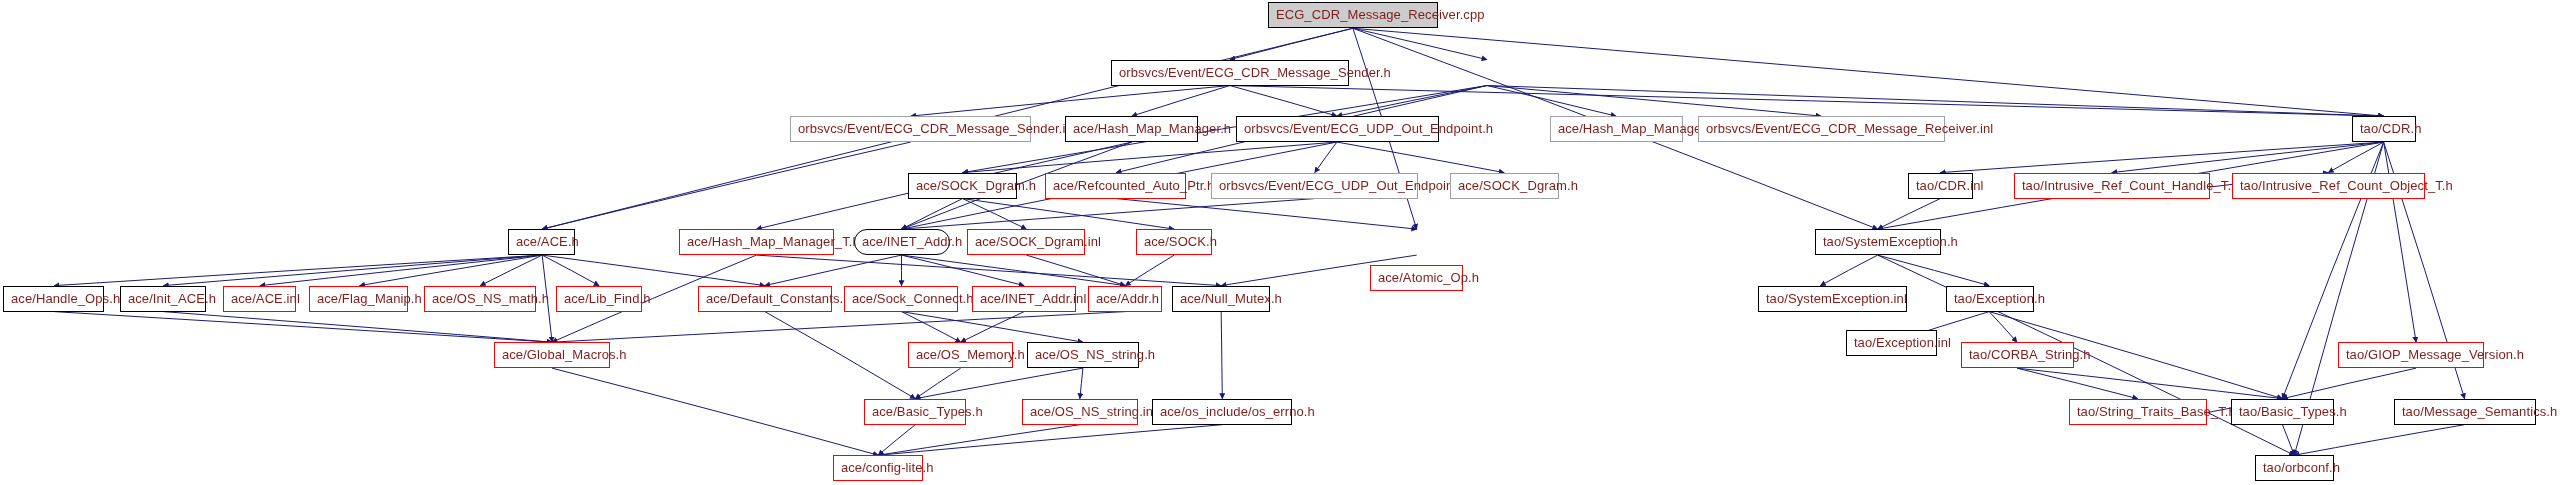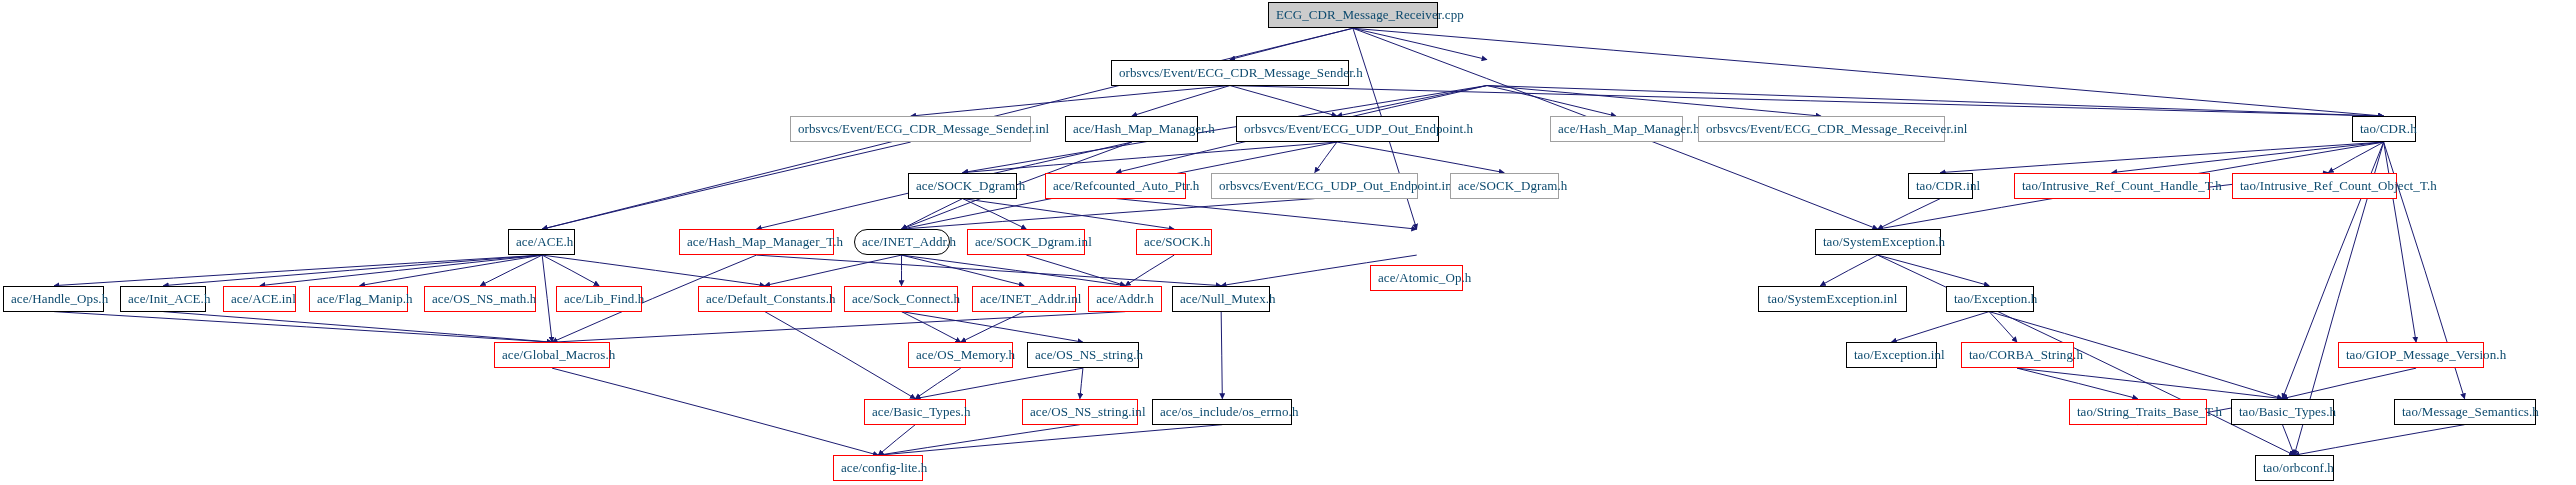--- a/index.html
+++ b/index.html
@@ -33,26 +33,25 @@
     height: 485px;
   }
   .gnode {
     position: absolute;
     box-sizing: border-box;
     height: 26px;
     line-height: 24.5px;
     text-align: center;
     white-space: nowrap;
     font-size: 13px;
-    color: #0c4a6e;
+    color: #7f1d1d;
     background: #ffffff;
     border: 0.8px solid #000000;
     padding: 0 6.9px;
     letter-spacing: 0.1px;
-    font-family: Liberation Serif, serif;
   }
   .gnode.root {
     background: #cccccc;
     border: 0.8px solid #000000;
   }
   .gnode.red {
     border: 0.8px solid #ff0000;
   }
   .gnode.grey {
     border: 0.8px solid #a0a0a0;
@@ -161,21 +160,21 @@
       <div class="gnode" style="left: 1236px; top: 116px; width: 203px;">orbsvcs/Event/ECG_UDP_Out_Endpoint.h</div>
       <div class="gnode grey" style="left: 1550px; top: 116px; width: 133px;">ace/Hash_Map_Manager.h</div>
       <div class="gnode grey" style="left: 1698px; top: 116px; width: 247px;">orbsvcs/Event/ECG_CDR_Message_Receiver.inl</div>
       <div class="gnode" style="left: 2352px; top: 116px; width: 64px;">tao/CDR.h</div>
       <div class="gnode" style="left: 908px; top: 173px; width: 109px;">ace/SOCK_Dgram.h</div>
       <div class="gnode red" style="left: 1045px; top: 173px; width: 141px;">ace/Refcounted_Auto_Ptr.h</div>
       <div class="gnode grey" style="left: 1211px; top: 173px; width: 207px;">orbsvcs/Event/ECG_UDP_Out_Endpoint.inl</div>
       <div class="gnode grey" style="left: 1450px; top: 173px; width: 109px;">ace/SOCK_Dgram.h</div>
       <div class="gnode" style="left: 1908px; top: 173px; width: 65px;">tao/CDR.inl</div>
       <div class="gnode red" style="left: 2014px; top: 173px; width: 196px;">tao/Intrusive_Ref_Count_Handle_T.h</div>
-      <div class="gnode red" style="left: 2232px; top: 173px; width: 165px;">tao/Intrusive_Ref_Count_Object_T.h</div>
+      <div class="gnode red" style="left: 2232px; top: 173px; width: 193px;">tao/Intrusive_Ref_Count_Object_T.h</div>
       <div class="gnode" style="left: 508px; top: 229px; width: 67px; text-align: center;">ace/ACE.h</div>
       <div class="gnode red" style="left: 679px; top: 229px; width: 155px;">ace/Hash_Map_Manager_T.h</div>
       <div class="gnode" style="left: 854px; top: 229px; width: 96px; border-radius: 13px;">ace/INET_Addr.h</div>
       <div class="gnode red" style="left: 967px; top: 229px; width: 118px;">ace/SOCK_Dgram.inl</div>
       <div class="gnode red" style="left: 1136px; top: 229px; width: 76px;">ace/SOCK.h</div>
       <div class="gnode red" style="left: 1370px; top: 229px; width: 93px; margin-top: 36px;">ace/Atomic_Op.h</div>
       <div class="gnode" style="left: 1815px; top: 229px; width: 126px;">tao/SystemException.h</div>
       <div class="gnode" style="left: 3.1px; top: 286px; width: 101px;">ace/Handle_Ops.h</div>
       <div class="gnode" style="left: 120px; top: 286px; width: 86px;">ace/Init_ACE.h</div>
       <div class="gnode red" style="left: 223px; top: 286px; width: 73px;">ace/ACE.inl</div>
@@ -185,21 +184,21 @@
       <div class="gnode red" style="left: 698px; top: 286px; width: 134px;">ace/Default_Constants.h</div>
       <div class="gnode red" style="left: 844px; top: 286px; width: 114px;">ace/Sock_Connect.h</div>
       <div class="gnode red" style="left: 972px; top: 286px; width: 104px;">ace/INET_Addr.inl</div>
       <div class="gnode red" style="left: 1088px; top: 286px; width: 74px;">ace/Addr.h</div>
       <div class="gnode" style="left: 1172px; top: 286px; width: 98px;">ace/Null_Mutex.h</div>
       <div class="gnode" style="left: 1758px; top: 286px; width: 149px;">tao/SystemException.inl</div>
       <div class="gnode" style="left: 1946px; top: 286px; width: 88px;">tao/Exception.h</div>
       <div class="gnode red" style="left: 494px; top: 342px; width: 116px;">ace/Global_Macros.h</div>
       <div class="gnode red" style="left: 908px; top: 342px; width: 105px;">ace/OS_Memory.h</div>
       <div class="gnode" style="left: 1027px; top: 342px; width: 112px;">ace/OS_NS_string.h</div>
-      <div class="gnode" style="left: 1846px; top: 342px; width: 91px;">tao/Exception.inl</div>
+      <div class="gnode" style="left: 1846px; top: 330px; width: 91px;">tao/Exception.inl</div>
       <div class="gnode red" style="left: 1961px; top: 342px; width: 113px;">tao/CORBA_String.h</div>
       <div class="gnode red" style="left: 2338px; top: 342px; width: 146px;">tao/GIOP_Message_Version.h</div>
       <div class="gnode red" style="left: 864px; top: 399px; width: 102px;">ace/Basic_Types.h</div>
       <div class="gnode red" style="left: 1022px; top: 399px; width: 116px;">ace/OS_NS_string.inl</div>
       <div class="gnode" style="left: 1152px; top: 399px; width: 140px;">ace/os_include/os_errno.h</div>
       <div class="gnode red" style="left: 2069px; top: 399px; width: 138px;">tao/String_Traits_Base_T.h</div>
       <div class="gnode" style="left: 2231px; top: 399px; width: 103px;">tao/Basic_Types.h</div>
       <div class="gnode" style="left: 2394px; top: 399px; width: 142px;">tao/Message_Semantics.h</div>
       <div class="gnode red" style="left: 833px; top: 455px; width: 90px;">ace/config-lite.h</div>
       <div class="gnode" style="left: 2255px; top: 455px; width: 79px;">tao/orbconf.h</div>

